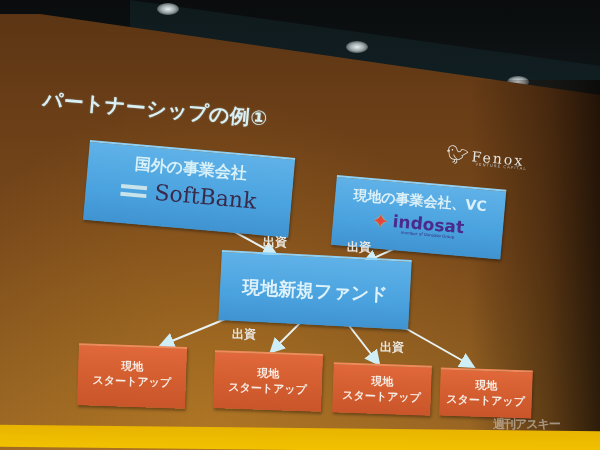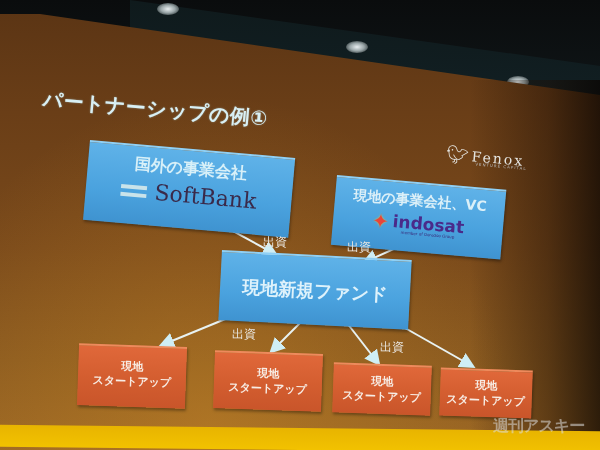--- a/index.html
+++ b/index.html
@@ -81,26 +81,26 @@
   .ind-star { font-size:20px; color:#e8453a; margin-right:4px; text-shadow:0 0 2px #f2c22a; }
   .ind-text { font-size:17px; color:#4a2a8a; font-weight:bold; }
   .ind-sub { font-size:4px; color:#3a2a7a; font-weight:normal; margin-top:-2px; }
   .fund-box { left:222px; top:250px; width:190px; height:70px; transform:rotate(3deg); transform-origin:left top; display:flex; align-items:center; justify-content:center; font-size:18px; color:#def2fb; }
   .st1 { left:78px;  top:345px; width:108px; height:62px; transform:rotate(2deg); }
   .st2 { left:214px; top:352px; width:108px; height:58px; transform:rotate(2deg); }
   .st3 { left:333px; top:364px; width:98px;  height:50px; transform:rotate(2deg); }
   .st4 { left:440px; top:369px; width:92px;  height:48px; transform:rotate(2deg); }
   .orange .inner { margin-top:12px; }
   .label {
-    position:absolute; color:#e9e6e0; font-size:12px; font-weight:normal;
+    position:absolute; color:#e9e6e0; font-size:12px; font-weight:bold;
   }
   svg.arrows { position:absolute; left:0; top:0; width:600px; height:450px; }
   .watermark {
     position:absolute; left:493px; top:416px; color:rgba(220,220,220,0.55);
-    font-size:16px; font-weight:bold; letter-spacing:-1px;
+    font-size:12px; font-weight:bold; letter-spacing:-1px;
   }
 </style>
 </head>
 <body>
 
 <div class="ceiling">
   <div class="ceiling-band"></div>
   <div class="light" style="left:157px;top:3px;"></div>
   <div class="light" style="left:346px;top:41px;"></div>
   <div class="light" style="left:507px;top:76px;"></div>

